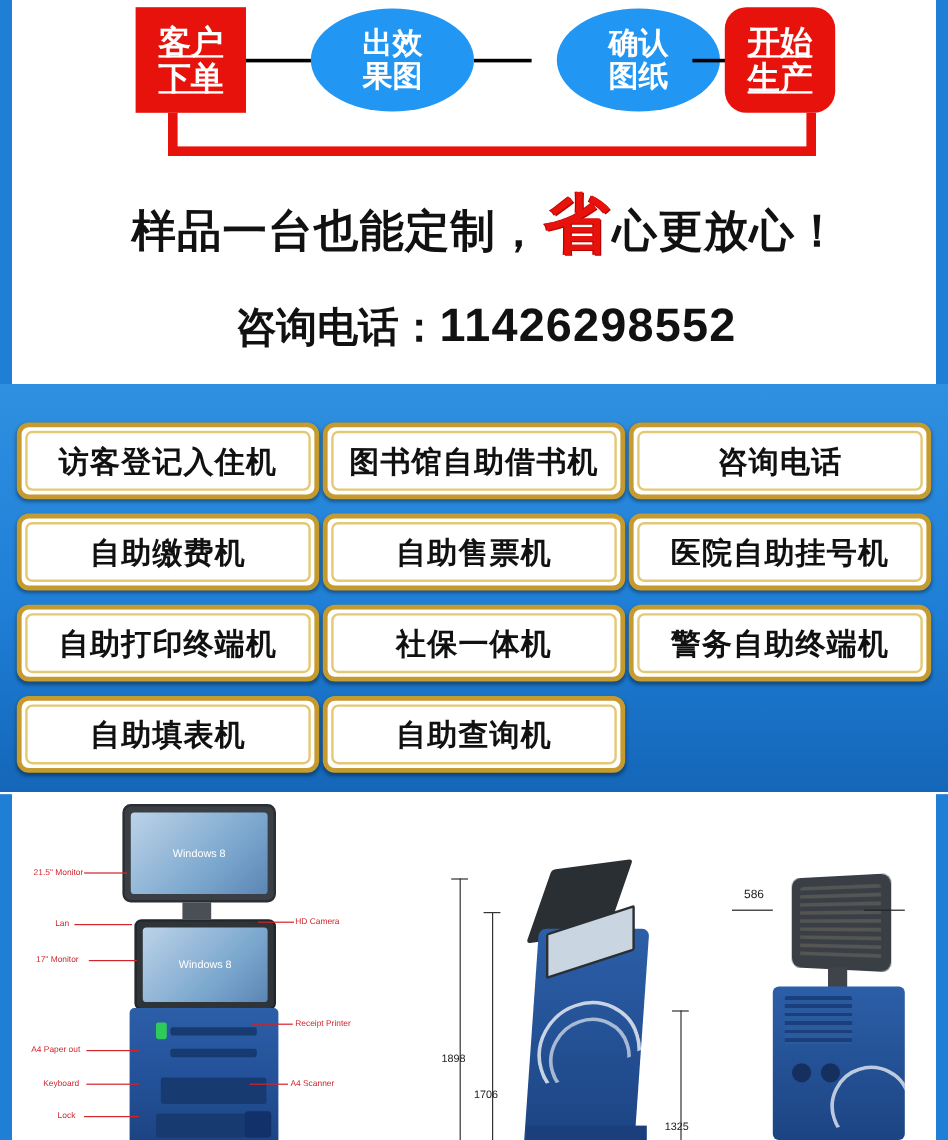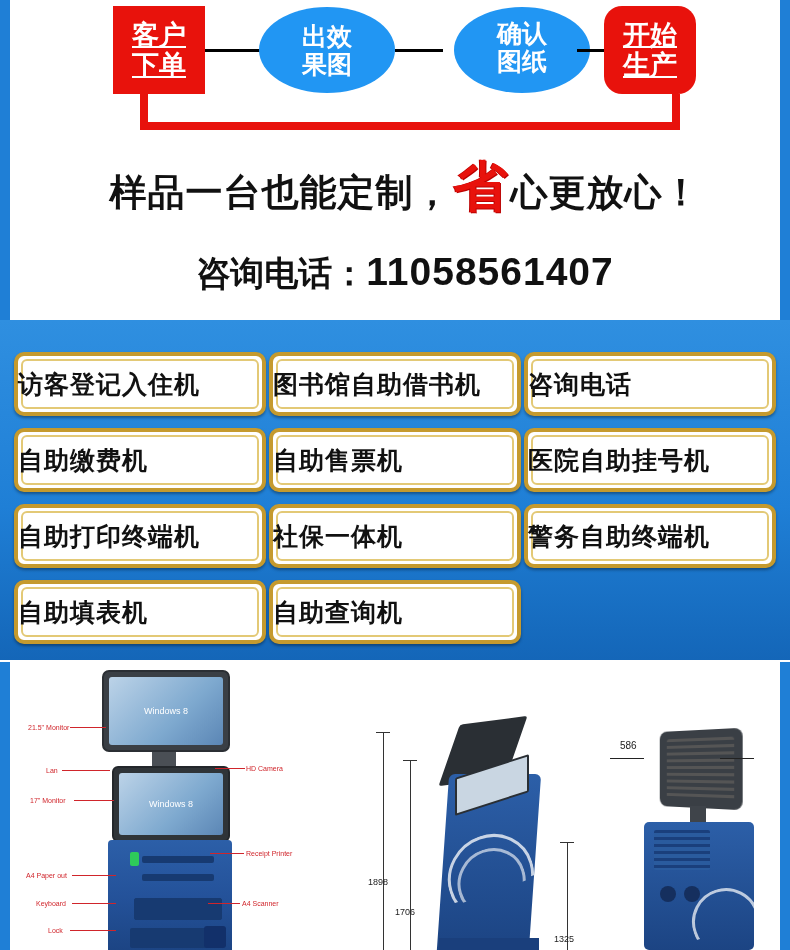--- a/index.html
+++ b/index.html
@@ -25,21 +25,21 @@
   .flow-box{
     position:absolute;display:flex;align-items:center;justify-content:center;
     text-align:center;color:#ffffff;font-weight:bold;line-height:1.12;
   }
   .sq{background:#e8120c;width:92px;height:88px;font-size:27px;text-decoration:underline;}
   .sq.start{background:#e8120c;border-radius:18px;}
   .ell{background:#2196f3;border-radius:50%;width:136px;height:86px;font-size:25px;}
 
   .box1{left:103px;top:6px;}
   .box2{left:249px;top:7px;}
-  .box3{left:444px;top:7px;font-family:Liberation Mono, monospace;}
+  .box3{left:454px;top:7px;}
   .box4{left:594px;top:6px;}
 
   .conn{position:absolute;background:#000;height:3px;}
   .c1{left:195px;top:49px;width:56px;}
   .c2{left:385px;top:49px;width:48px;}
   .c3{left:567px;top:49px;width:29px;}
 
   
   .ret-v-right{position:absolute;left:662px;top:94px;width:8px;height:36px;background:#e8120c;}
   .ret-h{position:absolute;left:130px;top:122px;width:540px;height:8px;background:#e8120c;}
@@ -70,21 +70,21 @@
   }
   .grid{
     position:absolute;left:14px;top:352px;width:762px;
     display:grid;grid-template-columns:252px 252px 252px;
     grid-gap:12px 3px;
   }
   .btn{
     height:64px;border-radius:10px;background:#ffffff;
     border:4px solid #c59a2e;
     box-shadow:0 2px 3px rgba(0,0,0,.35);
-    display:flex;align-items:center;
+    display:flex;align-items:center;justify-content:center;
     position:relative;box-sizing:border-box;
   }
   .btn:after{
     content:"";position:absolute;left:3px;top:3px;right:3px;bottom:3px;
     border:2px solid #e3c976;border-radius:6px;pointer-events:none;
   }
   .btn span{
     font-size:25px;font-weight:bold;color:#111;letter-spacing:1px;
     position:relative;z-index:2;
     font-family:"DejaVu Sans","Liberation Sans",sans-serif;
@@ -211,21 +211,21 @@
       <div class="ret-v-right"></div>
       <div class="ret-h"></div>
       <div class="ret-v-left"></div>
     </div>
 
     <div class="slogan">
       <span>样品一台也能定制，</span><span class="seal">省</span><span>心更放心！</span>
     </div>
 
     <div class="phone">
-      <span>咨询电话：</span><span class="num">11058561407</span>
+      <span>咨询电话：</span><span class="num">11426298552</span>
     </div>
   </div>
 
   <div class="blue-band"></div>
   <div class="grid">
     <div class="btn">
         <span>访客登记入住机</span>
       </div>
     <div class="btn">
         <span>图书馆自助借书机</span>

